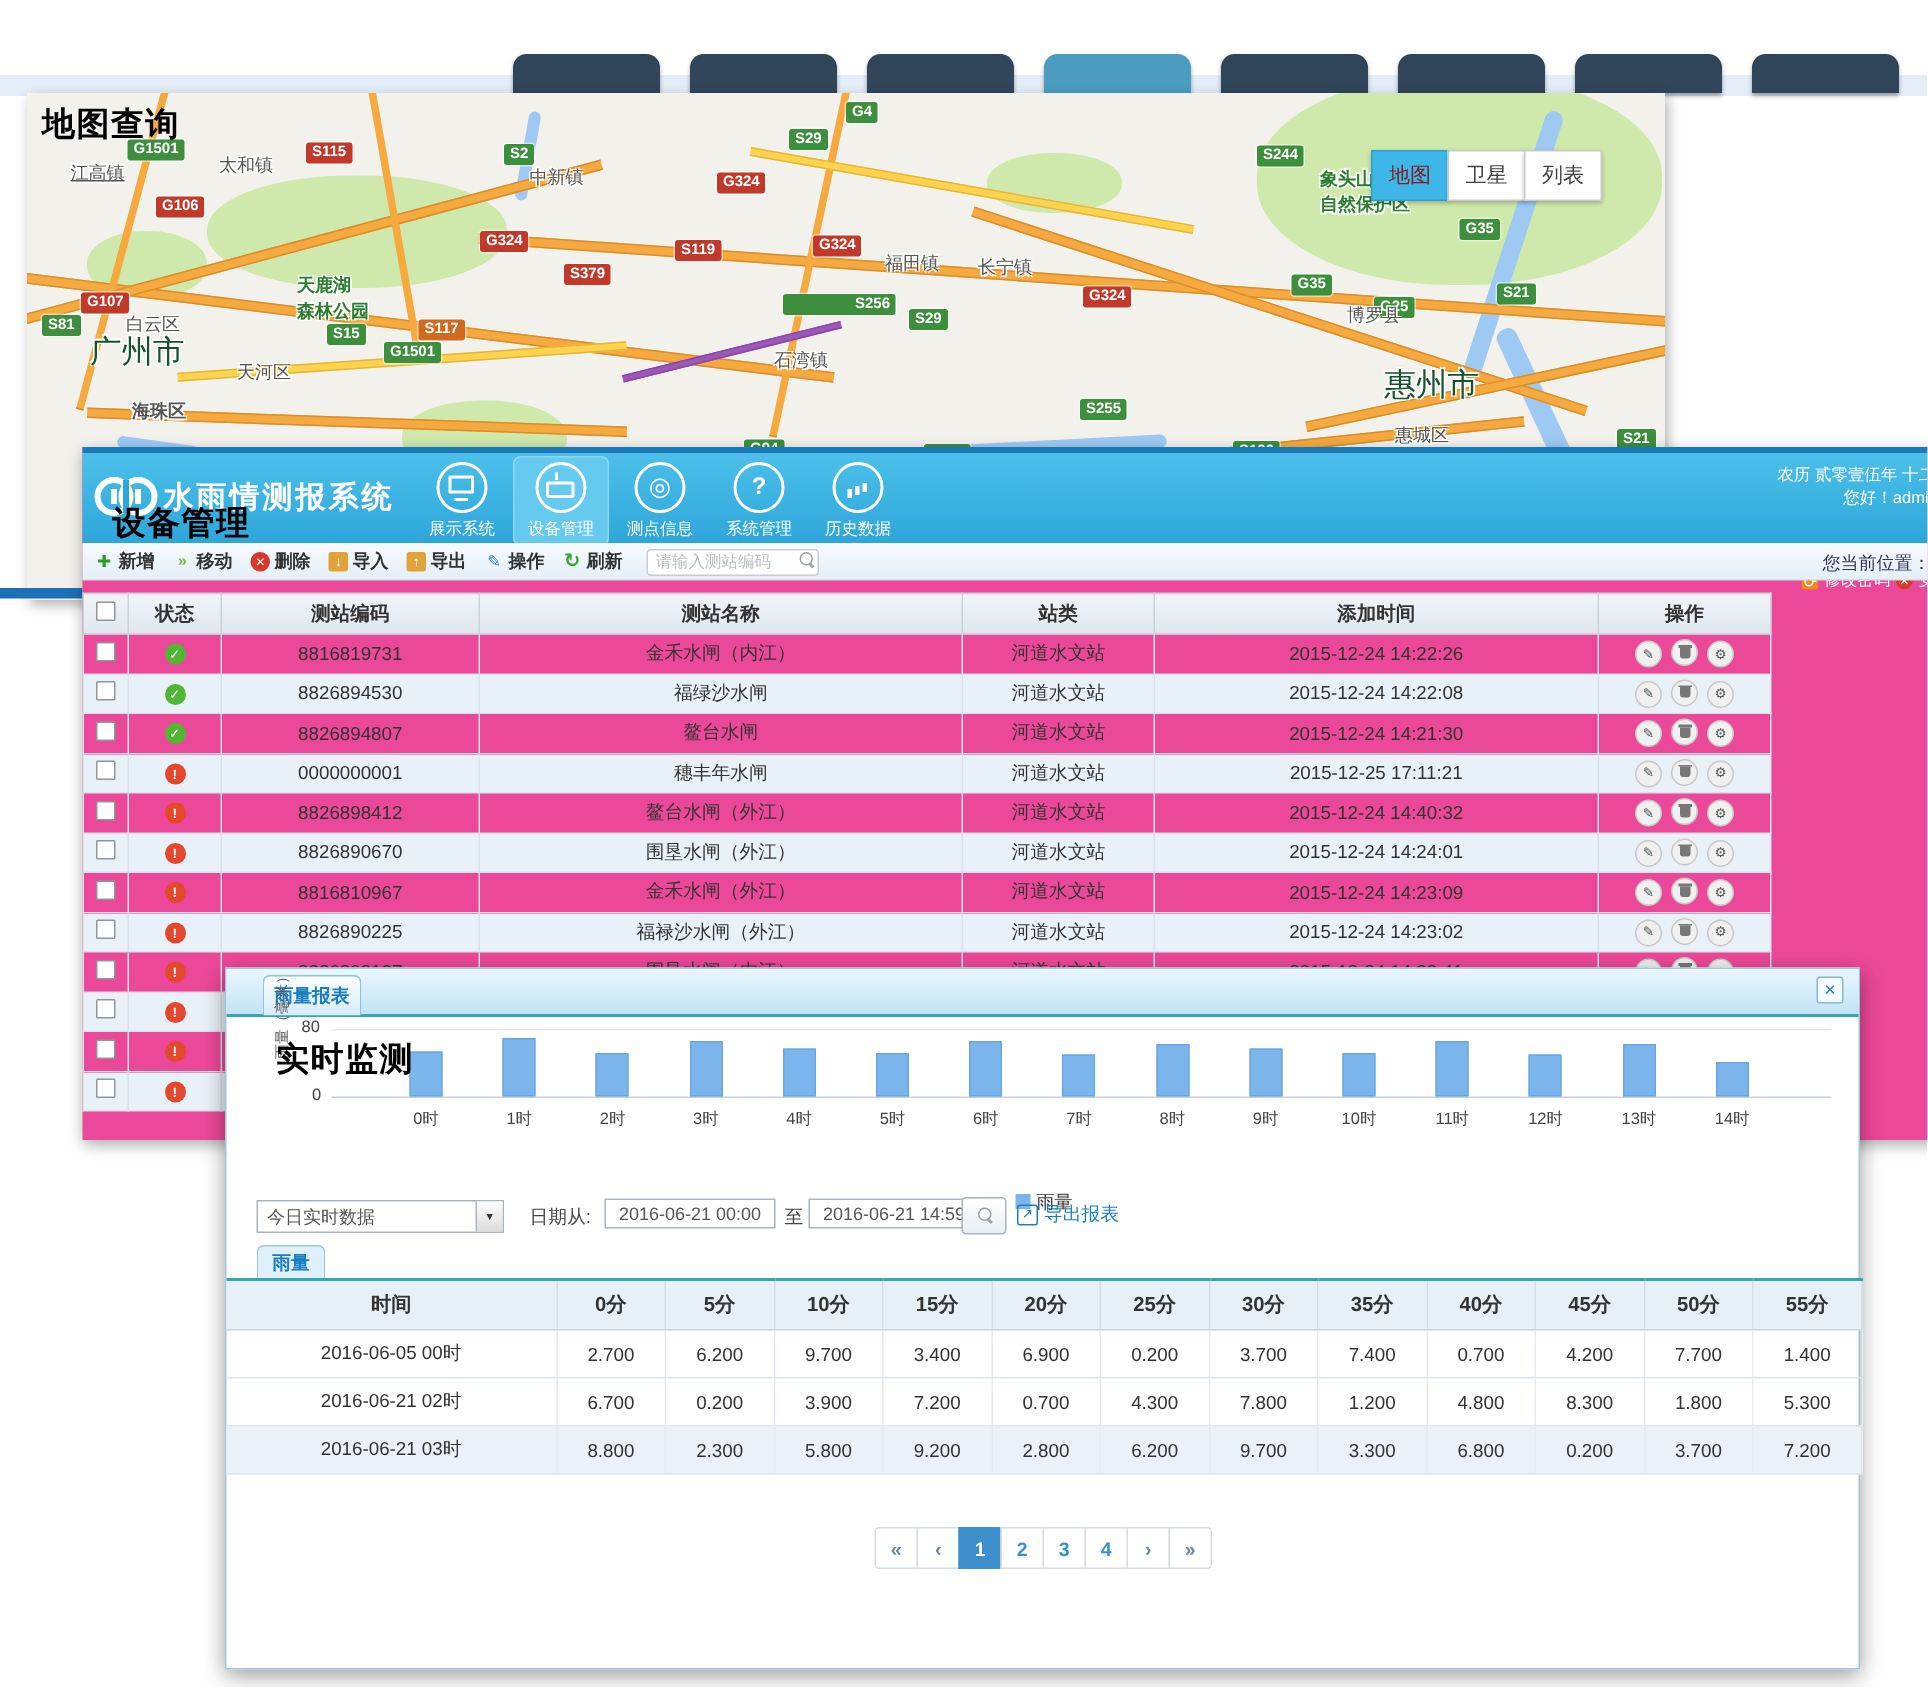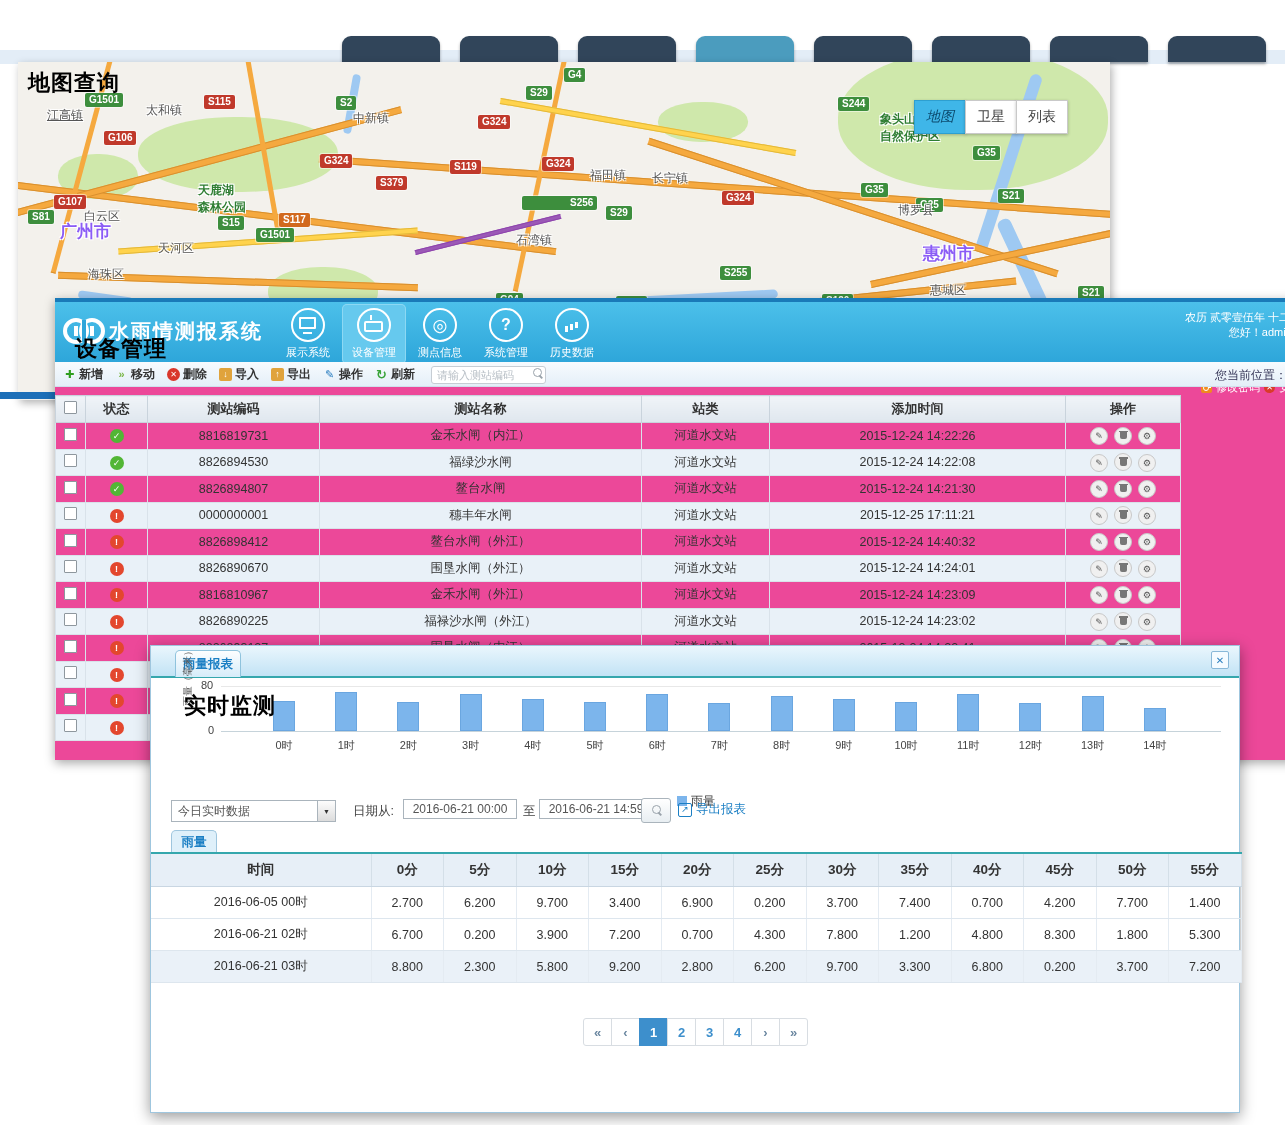--- a/index.html
+++ b/index.html
@@ -19,27 +19,27 @@
   .park{position:absolute;background:#cfe8ab;border-radius:48%;}
   .water{position:absolute;background:#9ec9f2;border-radius:6px;}
   .road{position:absolute;background:#f5a93f;border-top:1px solid #d88f2e;border-bottom:1px solid #d88f2e;}
   .road.yellow{background:#ffd34d;border-color:#e3b83a;}
   .road.purple{background:#9b59b6;border-color:#8e44ad;}
   .shield{position:absolute;font-size:10px;font-weight:bold;color:#fff;padding:1px 4px;border-radius:2px;
           line-height:12px;box-shadow:0 0 0 1px rgba(255,255,255,.5);}
   .shield.g{background:#3d8e3d;} .shield.r{background:#c0392b;} .shield.o{background:#d2691e;}
   .map-label{position:absolute;color:#555;font-size:12px;white-space:pre-line;
              text-shadow:1px 1px 0 #fff,-1px -1px 0 #fff,1px -1px 0 #fff,-1px 1px 0 #fff;}
-  .map-label.city{font-size:17px;font-weight:bold;color:#8b5cf6;}
+  .map-label.city{font-size:21px;font-weight:normal;color:#14532d;}
   .map-label.park-name{color:#2e7d32;font-weight:bold;margin-top:44px;}
   .map-controls{position:absolute;left:897px;top:38px;display:flex;z-index:5;}
   .map-ctl{width:50px;height:32px;background:#fff;border:1px solid #c9c9c9;margin-left:-1px;
            display:flex;align-items:center;justify-content:center;font-size:14px;color:#444;
            box-shadow:0 1px 3px rgba(0,0,0,.25);cursor:pointer;}
-  .map-ctl.active{background:#3fb6e8;color:#0c4a6e;border-color:#2d9fd0;font-style:italic;}
+  .map-ctl.active{background:#3fb6e8;color:#7f1d1d;border-color:#2d9fd0;}
   .overlay-black-label{position:absolute;font-size:22px;font-weight:bold;color:#000;z-index:9;letter-spacing:1px;}
   .map-blue-edge{position:absolute;left:0;top:392px;width:55px;height:7px;background:#1d6fb8;z-index:1;}
 
   
   .device-window{position:absolute;left:55px;top:298px;width:1278px;height:462px;background:#ec4899;z-index:2;
                  box-shadow:0 3px 10px rgba(0,0,0,.35);}
   .dw-header{position:relative;height:64px;background:linear-gradient(#4cc0ea,#2ea6da);
              border-top:4px solid #1a7ab8;box-sizing:border-box;}
   .dw-logo{position:absolute;left:6px;top:6px;}
   .dw-title{position:absolute;left:54px;top:16px;color:#fff;font-size:20px;font-weight:bold;letter-spacing:2px;}
@@ -221,21 +221,21 @@
         <span class="shield g" style="left: 598px; top: 234px; position: absolute;">S120</span>
         <span class="shield g" style="left: 478px; top: 231px; position: absolute;">G94</span>
         <span class="shield g" style="left: 804px; top: 232px; position: absolute;">S120</span>
         <span class="shield g" style="left: 1060px; top: 224px; position: absolute;">S21</span>
       </div>
     <div id="mapLabels">
         <div class="map-label city" style="left: 42px; top: 158px;">广州市</div>
         <div class="map-label city" style="left: 905px; top: 180px;">惠州市</div>
         <div class="map-label " style="left: 66px; top: 146px;">白云区</div>
         <div class="map-label " style="left: 140px; top: 178px;">天河区</div>
-        <div class="map-label " style="left: 70px; top: 204px;">海珠区</div>
+        <div class="map-label " style="left: 70px; top: 204px; font-weight: bold;">海珠区</div>
         <div class="map-label " style="left: 29px; top: 45px; text-decoration: underline;">江高镇</div>
         <div class="map-label " style="left: 128px; top: 40px;">太和镇</div>
         <div class="map-label " style="left: 335px; top: 48px;">中新镇</div>
         <div class="map-label " style="left: 572px; top: 105px;">福田镇</div>
         <div class="map-label " style="left: 634px; top: 108px;">长宁镇</div>
         <div class="map-label " style="left: 498px; top: 170px;">石湾镇</div>
         <div class="map-label " style="left: 880px; top: 140px;">博罗县</div>
         <div class="map-label " style="left: 912px; top: 220px;">惠城区</div>
         <div class="map-label park-name" style="left: 180px; top: 76px;">天鹿湖
 森林公园</div>

